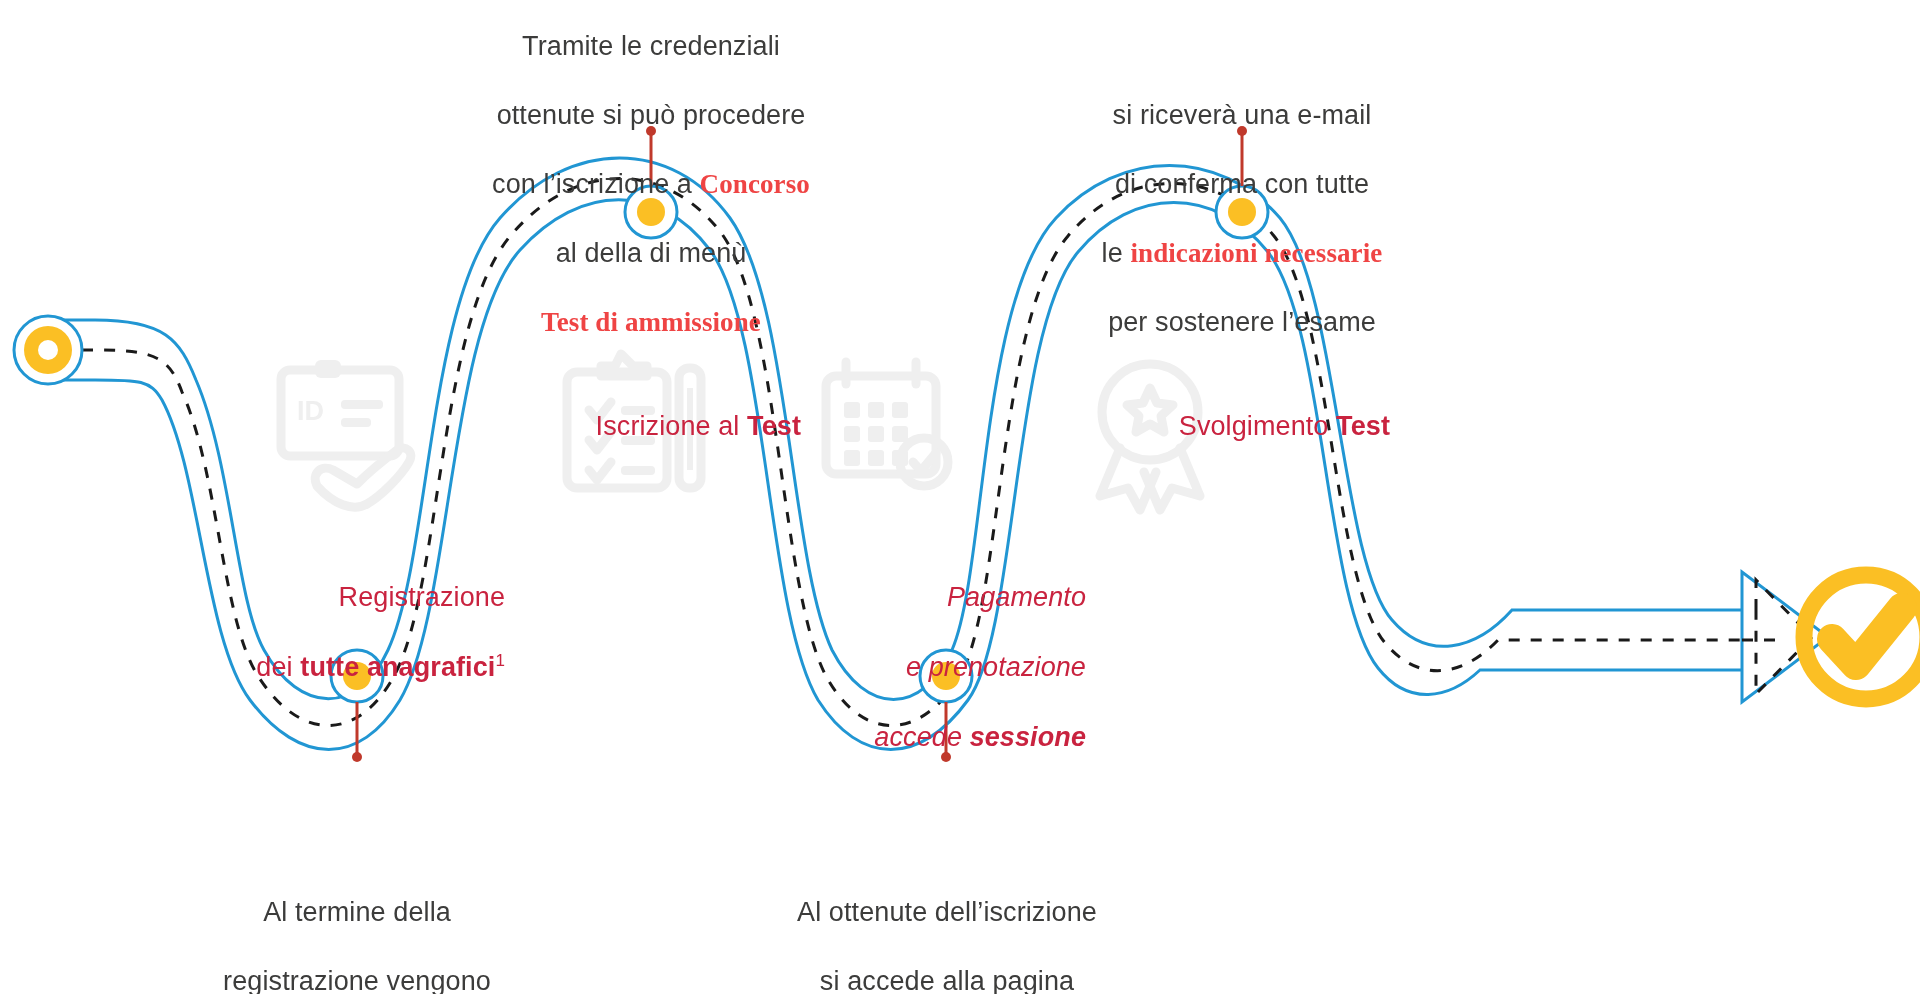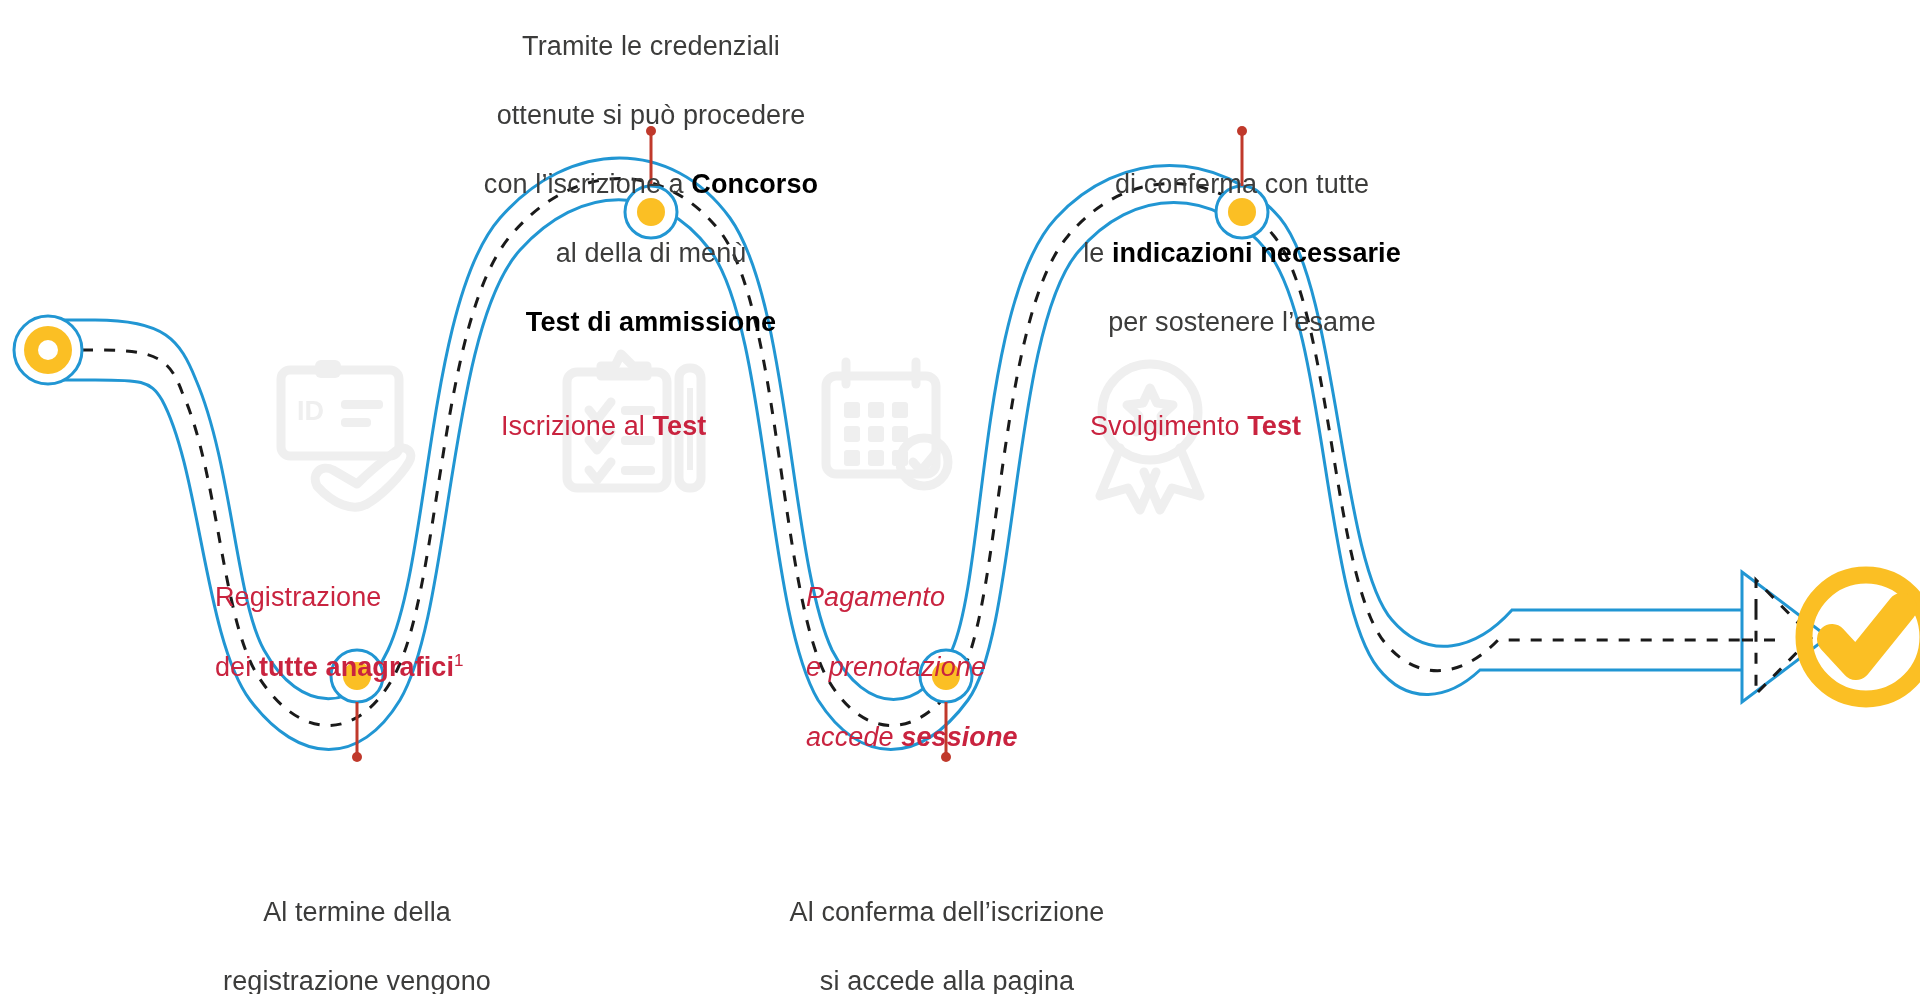--- a/index.html
+++ b/index.html
@@ -21,25 +21,25 @@
     text-align:center;
     line-height:1.28;
     white-space:pre-line;
     color:#3c3c3b;
   }
   .callout{
     font-size:27px;
     color:#3c3c3b;
     letter-spacing:.1px;
   }
-  .callout b{font-weight:700;color:#000000;}
+  .callout b{font-weight:700;color:#ef4444;font-family:Liberation Serif, serif;}
 
   .steplabel{
     position:absolute;
-    text-align:left;
+    text-align:right;
     font-size:27px;
     line-height:1.3;
     color:#c9233f;
     white-space:pre-line;
     letter-spacing:.1px;
   }
   .steplabel b{font-weight:700;color:#c9233f;}
   .sup{font-size:17px;vertical-align:super;font-weight:400;}
 </style>
 </head>
@@ -203,36 +203,36 @@
   <div class="txt callout" style="left:451px;top:-6px;width:400px;">
     <span>Tramite le credenziali</span><br>
     <span>ottenute si può procedere</span><br>
     <span>con l’iscrizione a </span><b>Concorso</b><br>
     <span>al della di menù</span><br>
     <b>Test di ammissione</b>
   </div>
 
   <div class="txt callout" style="left:1032px;top:-6px;width:420px;">
     <br>
-    <br>
+    <span>si riceverà una e-mail</span><br>
     <span>di conferma con tutte</span><br>
     <span>le </span><b>indicazioni necessarie</b><br>
     <span>per sostenere l’esame</span>
   </div>
 
   <div class="txt callout" style="left:175px;top:860px;width:364px;">
     <span>Al termine della</span><br>
     <span>registrazione vengono</span><br>
     <br>
     <br>
     
   </div>
 
   <div class="txt callout" style="left:762px;top:860px;width:370px;">
-    <span>Al conferma dell’iscrizione</span><br>
+    <span>Al ottenute dell’iscrizione</span><br>
     <span>si accede alla pagina</span><br>
     
   </div>
 
   <div class="steplabel" style="left:215px;top:545px;width:290px;">
     <span>Registrazione</span><br>
     <span>dei </span><b>tutte anagrafici</b><span class="sup">1</span>
   </div>
 
   <div class="steplabel" style="left:501px;top:374px;width:300px;">

